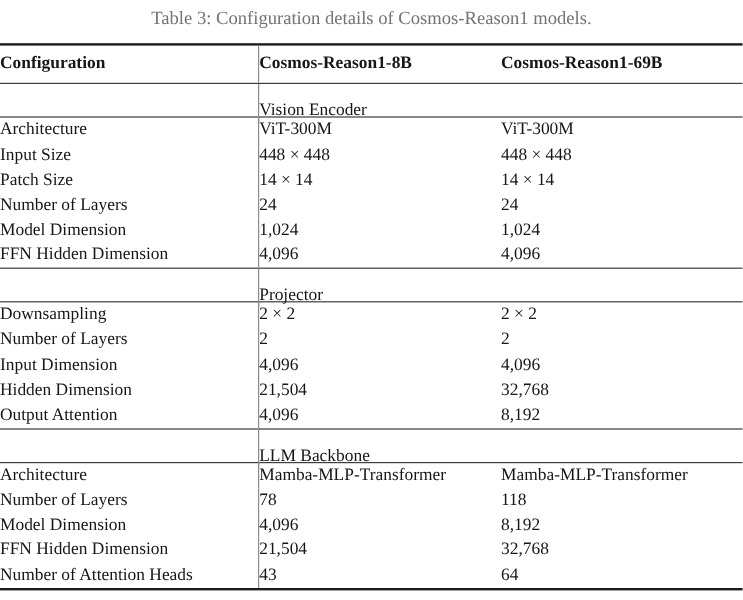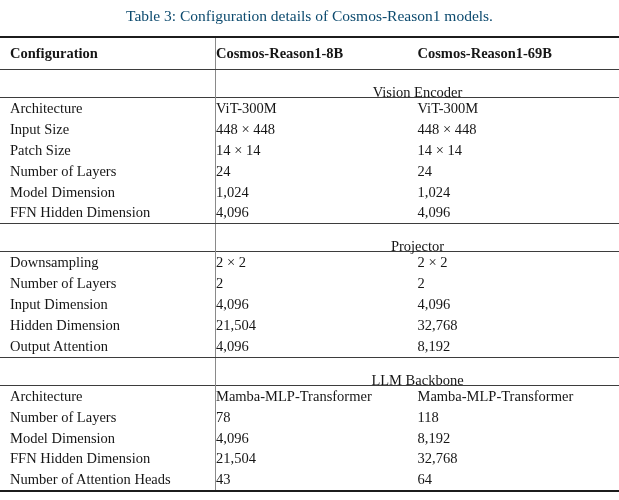--- a/index.html
+++ b/index.html
@@ -15,54 +15,53 @@
     font-family: "Liberation Serif", "DejaVu Serif", serif;
     color: #161616;
     overflow: hidden;
   }
   .caption {
     height: 36px;
     box-sizing: border-box;
     padding-top: 7px;
     text-align: center;
     font-size: 15.5px;
-    color: #0c4a6e;
+    color: #737373;
   }
   .cfg-table {
     border-top: 2px solid #1c1c1c;
     border-bottom: 2px solid #1c1c1c;
   }
   .row {
     display: grid;
     grid-template-columns: 216px 1fr 1fr;
     align-items: center;
     font-size: 14.5px;
   }
   .row .c0 {
     box-sizing: border-box;
-    padding-left: 10px;
     border-right: 1px solid #8a8a8a;
     align-self: stretch;
     display: flex;
     align-items: center;
   }
   .row .c1, .row .c2 {
   }
   .header-row {
     height: 31px;
     font-weight: bold;
   }
   .section-title-row {
     grid-template-columns: 216px 1fr;
     height: 27px;
     border-top: 1.5px solid #3d3d3d;
     border-bottom: 1.5px solid #3d3d3d;
   }
   .section-title-row .ctitle {
-    text-align: center;
+    text-align: left;
     margin-top: 14px;
   }
   .data-row {
     height: 20.9px;
   }
 </style>
 </head>
 <body>
 
 <div class="page">

